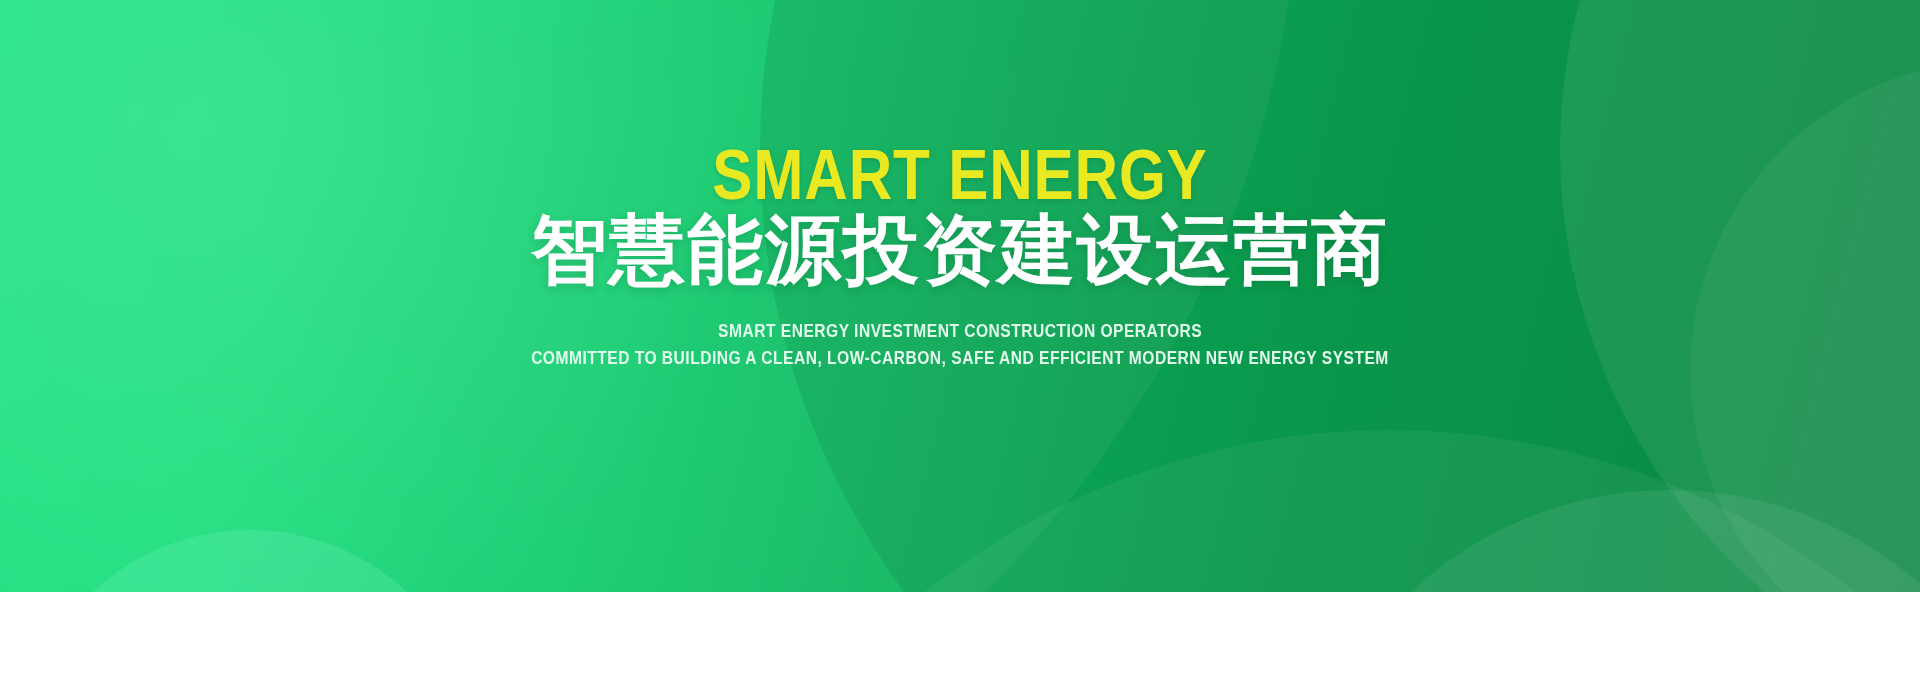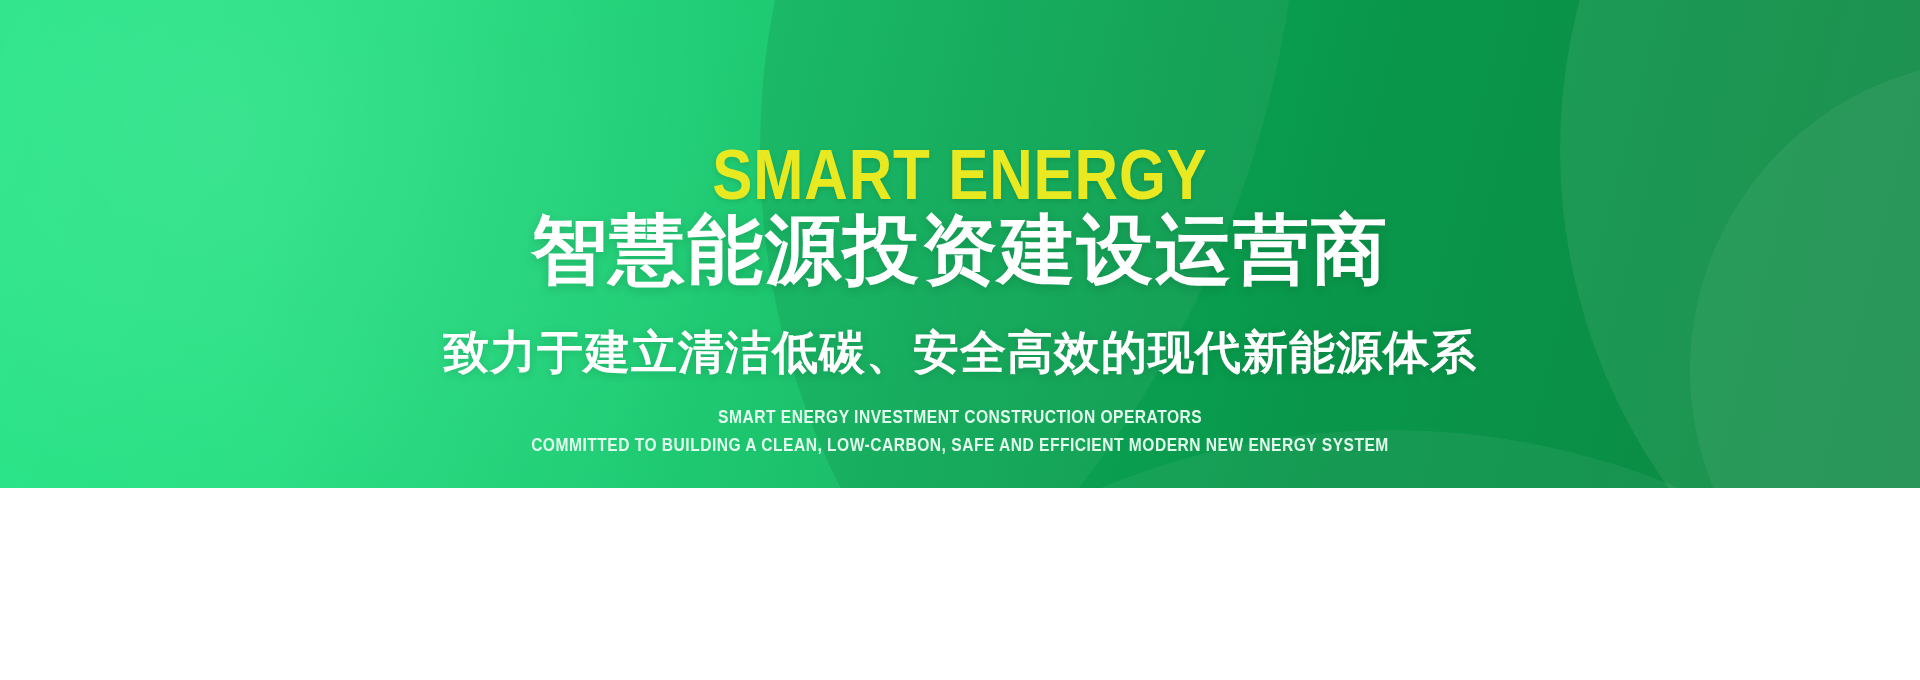--- a/index.html
+++ b/index.html
@@ -5,21 +5,21 @@
 <style>
   html, body {
     margin: 0;
     padding: 0;
     background: #ffffff;
   }
 
   #banner {
     position: relative;
     width: 1920px;
-    height: 488px;
+    height: 592px;
     overflow: hidden;
     font-family: "Liberation Sans", "DejaVu Sans", sans-serif;
     
     background: linear-gradient(104deg,
                 #13E27C 0%,
                 #11DD77 16%,
                 #0FCB6C 34%,
                 #0CB45C 52%,
                 #0BA352 68%,
                 #0C9A4C 84%,
@@ -188,20 +188,19 @@
   <div class="blob blob-bottom-sweep"></div>
   <div class="blob blob-bottom-right"></div>
   <div class="blob blob-bottom-left"></div>
 
   <div class="content">
 
     <div class="headline-en">SMART ENERGY</div>
 
     <div class="headline-cn">智慧能源投资建设运营商</div>
 
-    <div class="subhead-cn">致力于建立清洁低碳、安全高效的现代新能源体系</div>
 
     <div class="tagline-en first">SMART ENERGY INVESTMENT CONSTRUCTION OPERATORS</div>
 
     <div class="tagline-en">COMMITTED TO BUILDING A CLEAN, LOW-CARBON, SAFE AND EFFICIENT MODERN NEW ENERGY SYSTEM</div>
 
   </div>
 </div>
 
 </body></html>

